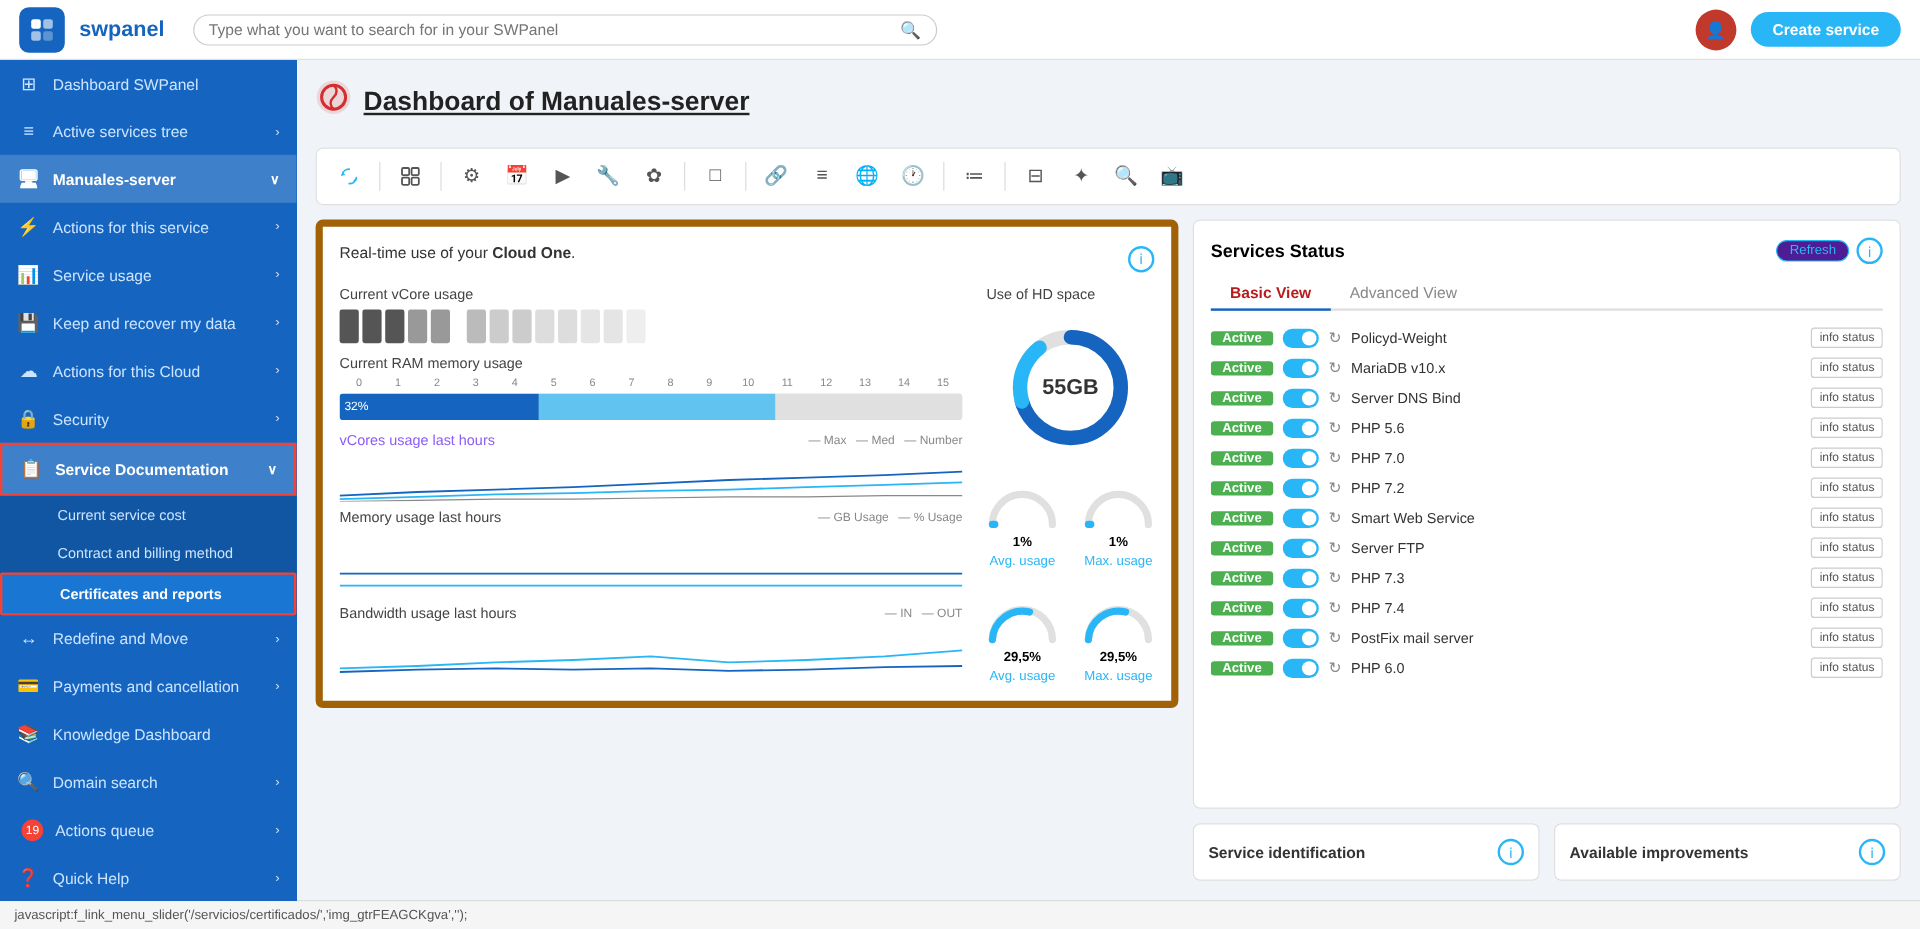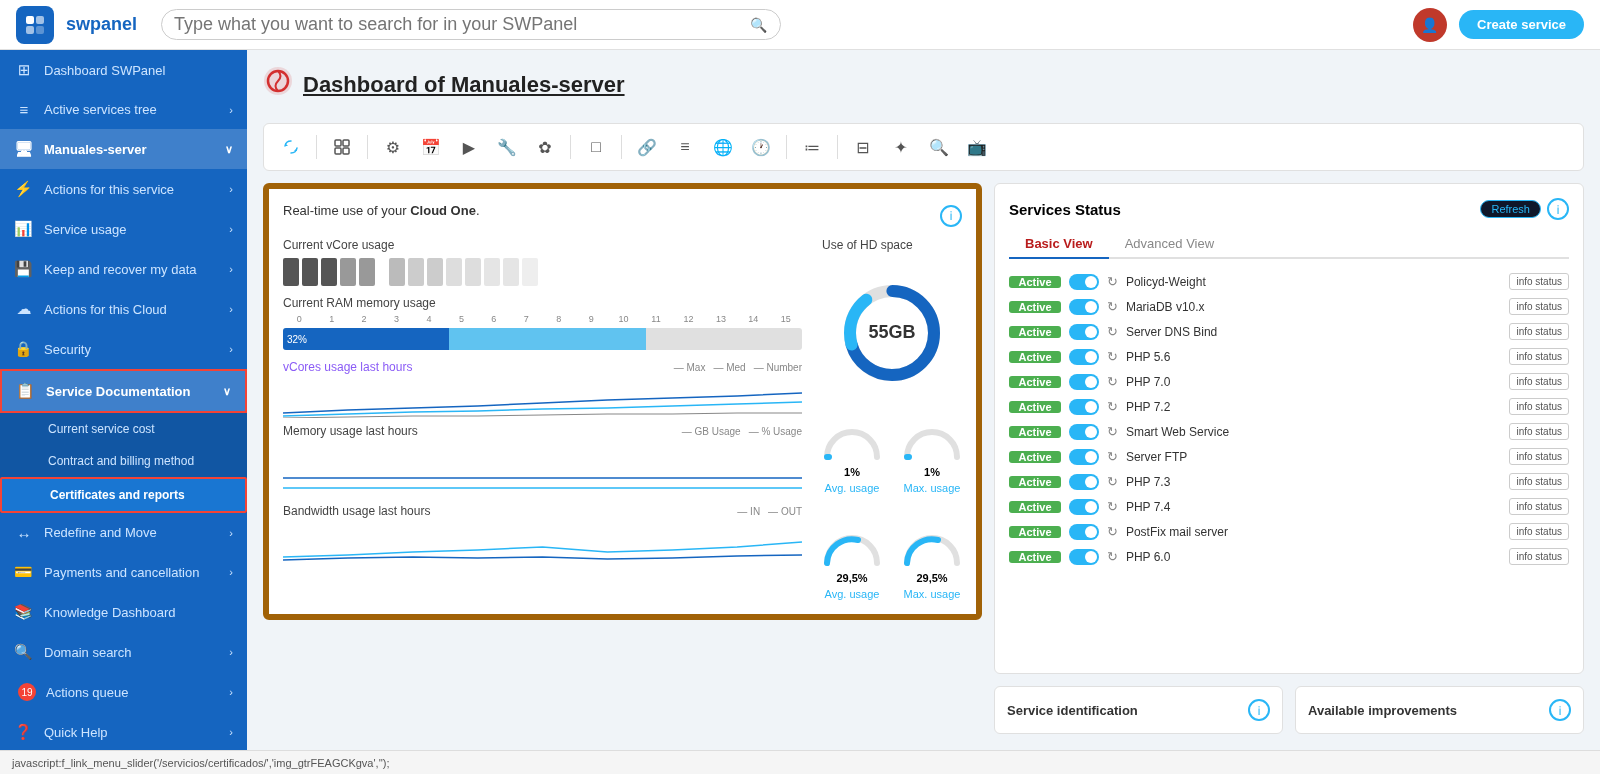--- a/index.html
+++ b/index.html
@@ -3,21 +3,21 @@
   <meta charset="utf-8">
   <style>
     * { box-sizing: border-box; margin: 0; padding: 0; }
     body { font-family: 'Segoe UI', Arial, sans-serif; font-size: 13px; background: #f0f4f8; display: flex; flex-direction: column; height: 774px; overflow: hidden; }
 
     
     .topbar { height: 50px; background: #fff; display: flex; align-items: center; padding: 0 16px; gap: 12px; border-bottom: 1px solid #e0e0e0; z-index: 10; }
     .topbar-logo { background: #1565c0; border-radius: 8px; width: 38px; height: 38px; display: flex; align-items: center; justify-content: center; color: #fff; font-size: 20px; font-weight: bold; flex-shrink: 0; }
     .topbar-brand { color: #1565c0; font-size: 18px; font-weight: 700; margin-right: 12px; flex-shrink: 0; }
     .topbar-search-wrap { flex: 1; display: flex; align-items: center; border: 1px solid #ccc; border-radius: 20px; padding: 4px 12px; max-width: 620px; background: #fff; }
-    .topbar-search-wrap input { border: none; outline: none; flex: 1; font-size: 18px; color: #555; }
+    .topbar-search-wrap input { border: none; outline: none; flex: 1; font-size: 13px; color: #555; }
     .topbar-search-icon { color: #888; font-size: 14px; }
     .topbar-right { margin-left: auto; display: flex; align-items: center; gap: 12px; }
     .avatar { width: 34px; height: 34px; border-radius: 50%; background: #c0392b; display: flex; align-items: center; justify-content: center; color: #fff; font-size: 14px; overflow: hidden; }
     .create-service-btn { background: #29b6f6; color: #fff; border: none; border-radius: 20px; padding: 7px 18px; font-size: 13px; font-weight: 600; cursor: pointer; }
 
     
     .main-layout { display: flex; flex: 1; overflow: hidden; }
 
     
     .sidebar { width: 247px; background: #1565c0; color: #fff; display: flex; flex-direction: column; overflow-y: auto; flex-shrink: 0; }
@@ -74,21 +74,21 @@
 
     
     .usage-gauges { display: flex; gap: 20px; justify-content: center; margin-top: 8px; }
     .gauge-item { display: flex; flex-direction: column; align-items: center; gap: 4px; }
     .gauge-label { font-size: 11px; color: #29b6f6; }
 
     
     .services-status { flex: 1; background: #fff; border: 1px solid #e0e0e0; border-radius: 6px; padding: 14px; overflow: hidden; }
     .services-header { display: flex; align-items: center; justify-content: space-between; margin-bottom: 10px; }
     .services-title { font-size: 15px; font-weight: 600; }
-    .refresh-btn { background: #0f172a; border: 1px solid #29b6f6; color: #29b6f6; border-radius: 10px; font-size: 11px; padding: 2px 10px; cursor: pointer; }
+    .refresh-btn { background: #4c1d95; border: 1px solid #29b6f6; color: #29b6f6; border-radius: 10px; font-size: 11px; padding: 2px 10px; cursor: pointer; }
     .view-tabs { display: flex; gap: 0; margin-bottom: 10px; border-bottom: 2px solid #e0e0e0; }
     .view-tab { padding: 6px 16px; font-size: 13px; color: #888; cursor: pointer; border-bottom: 2px solid transparent; margin-bottom: -2px; }
     .view-tab.active { color: #b91c1c; border-bottom: 2px solid #1565c0; font-weight: 600; }
     .service-row { display: flex; align-items: center; gap: 8px; padding: 4px 0; font-size: 12px; }
     .active-badge { background: #4caf50; color: #fff; border-radius: 3px; padding: 0 8px; font-size: 11px; font-weight: 600; min-width: 52px; text-align: center; }
     .toggle { display: flex; align-items: center; gap: 2px; }
     .toggle-track { width: 30px; height: 16px; background: #29b6f6; border-radius: 8px; position: relative; cursor: pointer; }
     .toggle-thumb { width: 12px; height: 12px; background: #fff; border-radius: 50%; position: absolute; right: 2px; top: 2px; }
     .info-status-btn { background: #fff; border: 1px solid #ccc; border-radius: 3px; font-size: 10px; padding: 2px 6px; color: #555; cursor: pointer; margin-left: auto; }
     .service-name { color: #333; flex: 1; }
@@ -379,21 +379,21 @@
                 </span>
               </div>
               <div class="line-chart">
                 <svg viewBox="0 0 400 40" preserveAspectRatio="none">
                   <polyline points="0,35 50,33 100,30 150,28 200,25 250,30 300,28 350,25 400,20" fill="none" stroke="#29b6f6" stroke-width="1.5"></polyline>
                   <polyline points="0,38 50,36 100,35 150,36 200,35 250,37 300,36 350,34 400,33" fill="none" stroke="#1565c0" stroke-width="1.5"></polyline>
                 </svg>
               </div>
             </div>
 
-            <div style="display:flex; flex-direction:column; align-items:center; gap:26px; min-width:140px;">
+            <div style="display:flex; flex-direction:column; align-items:center; gap:16px; min-width:140px;">
               <div style="font-size:12px; color:#444; align-self:flex-start;">Use of HD space</div>
 
               <div class="donut-wrap">
                 <svg width="110" height="110" viewBox="0 0 110 110">
                   <circle cx="55" cy="55" r="42" fill="none" stroke="#e0e0e0" stroke-width="12"></circle>
                   <circle cx="55" cy="55" r="42" fill="none" stroke="#1565c0" stroke-width="12" stroke-dasharray="186 78" stroke-dashoffset="66" stroke-linecap="round"></circle>
                   <circle cx="55" cy="55" r="42" fill="none" stroke="#29b6f6" stroke-width="12" stroke-dasharray="50 214" stroke-dashoffset="-120" stroke-linecap="round"></circle>
                   <text x="55" y="60" text-anchor="middle" font-size="18" font-weight="bold" fill="#333">55GB</text>
                 </svg>
               </div>

